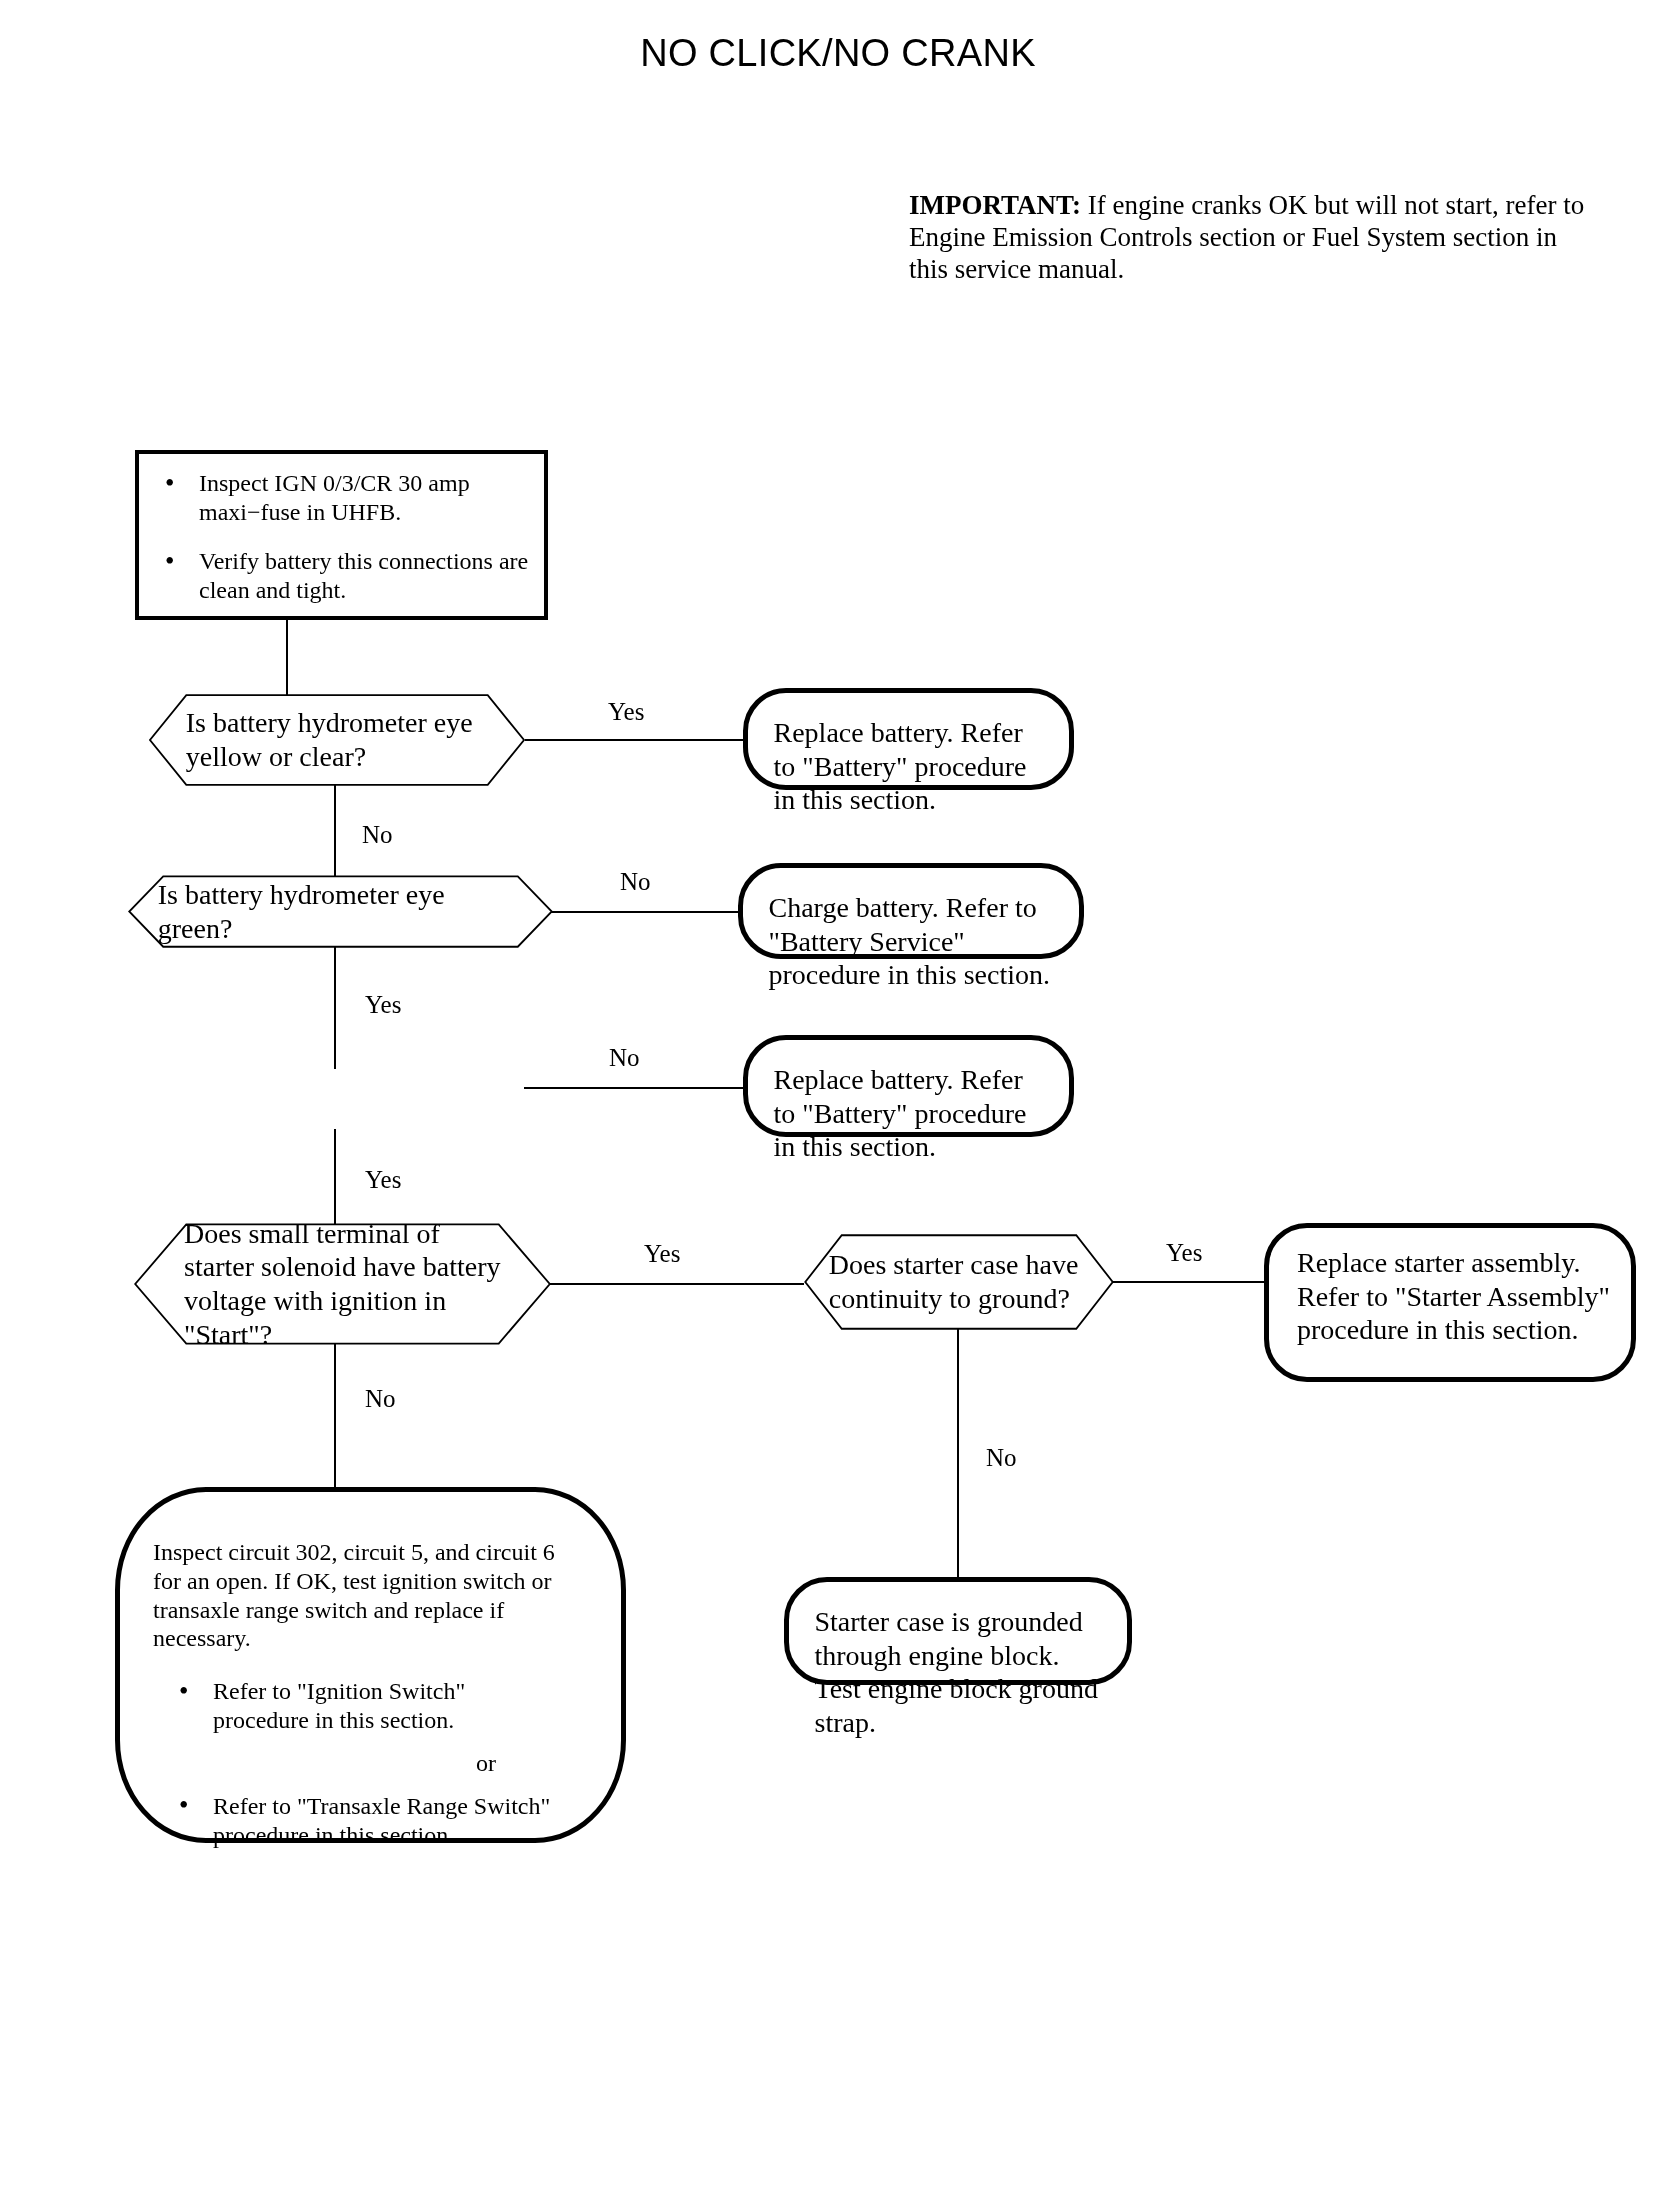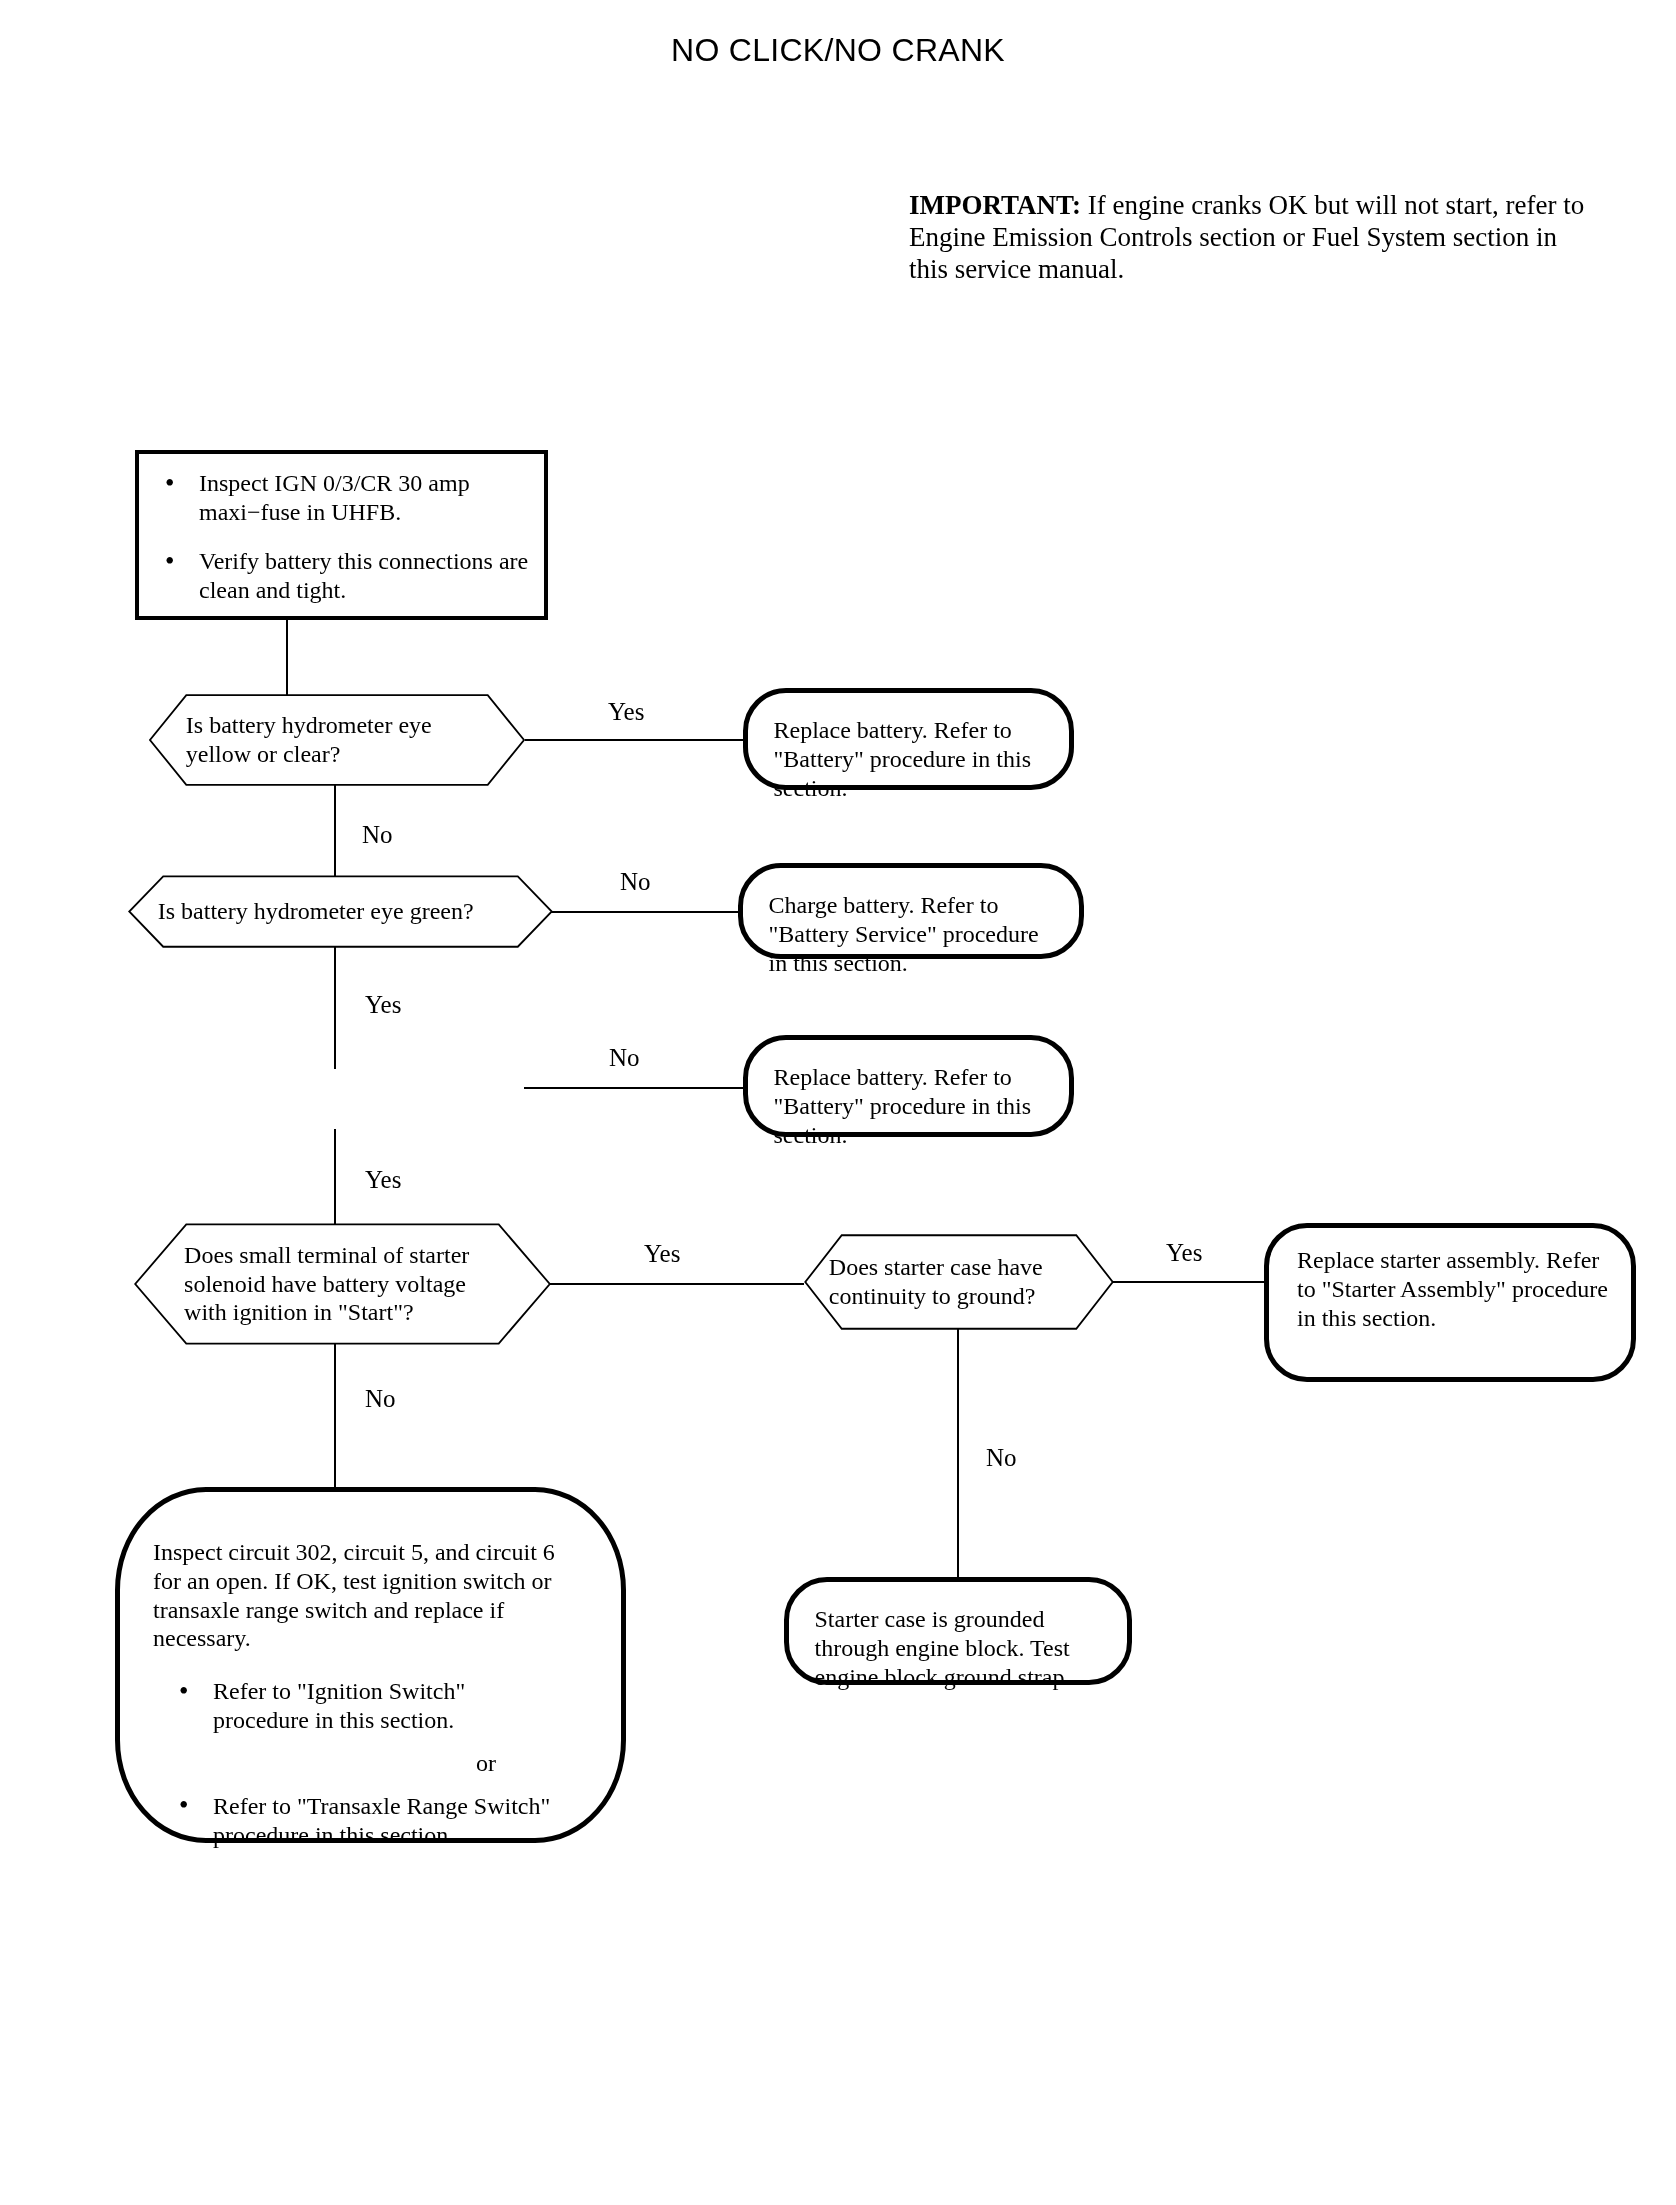--- a/index.html
+++ b/index.html
@@ -4,29 +4,29 @@
 <style>
   html,body{margin:0;padding:0;background:#ffffff;}
   body{width:1676px;height:2205px;position:relative;overflow:hidden;
        font-family:"Liberation Serif","DejaVu Serif",serif;color:#000;}
 
   #page{position:absolute;left:0;top:0;width:1676px;height:2205px;}
 
   
   .title{position:absolute;left:0;top:32px;width:1676px;text-align:center;
          font-family:"Liberation Sans","DejaVu Sans",sans-serif;
-         font-size:32px;font-weight:400;letter-spacing:0.3px;}
+         font-size:38px;font-weight:400;letter-spacing:0.3px;}
 
   
   .note{position:absolute;left:909px;top:190px;width:687px;
         font-size:27px;line-height:1.18;}
   .note b{font-weight:bold;}
 
   
-  .nodetext{font-size:24px;line-height:1.2;}
+  .nodetext{font-size:28px;line-height:1.2;}
 
   
   .procbox{position:absolute;border:4.3px solid #000;background:#fff;
            box-sizing:border-box;}
 
   
   .term{position:absolute;border:5.5px solid #000;background:#fff;
         box-sizing:border-box;border-radius:43px;}
   .term.big{border-radius:91px/103px;}
 

